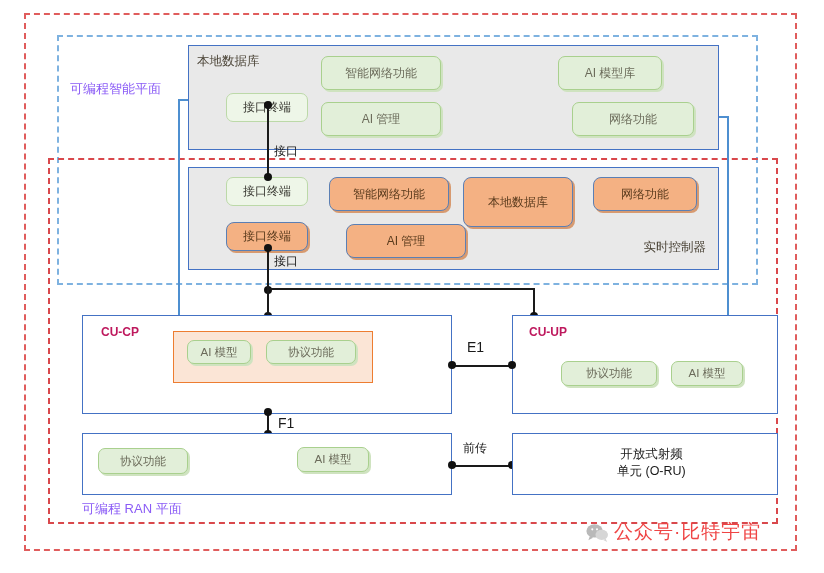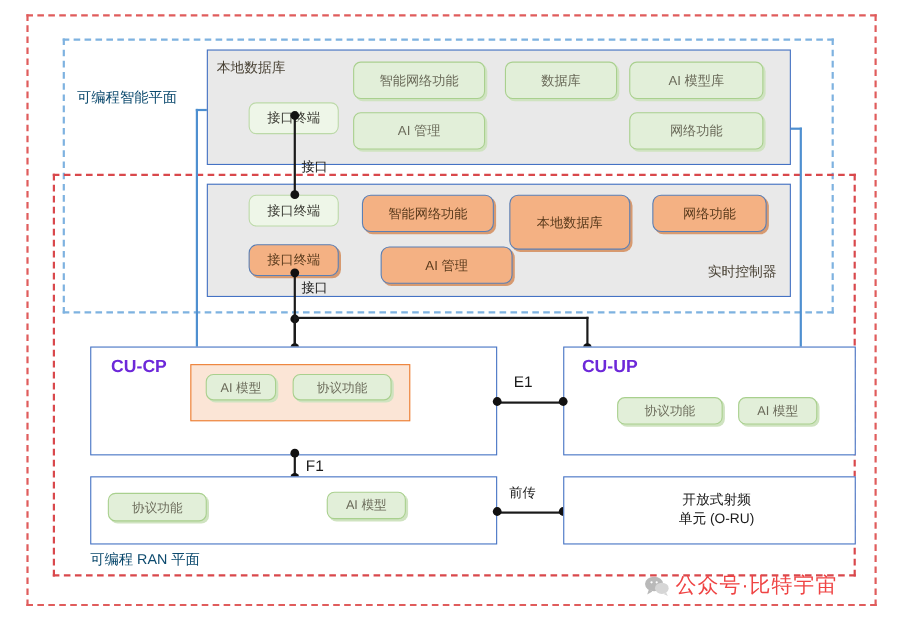--- a/index.html
+++ b/index.html
@@ -5,21 +5,21 @@
   html,body{margin:0;padding:0;background:#ffffff;}
   body{font-family:"Liberation Sans","DejaVu Sans",sans-serif;}
   #stage{position:relative;width:824px;height:573px;background:#fff;overflow:hidden;}
 
   
   .plane{position:absolute;box-sizing:border-box;}
   #outer-red{left:24px;top:13px;width:773px;height:538px;border:2px dashed #e05c5c;}
   #blue-plane{left:57px;top:35px;width:701px;height:250px;border:2.5px dashed #7eb2e0;}
   #red-plane{left:48px;top:158px;width:730px;height:366px;border:2px dashed #d9484c;}
 
-  .plane-label{position:absolute;font-size:13px;color:#0c4a6e;white-space:nowrap;}
+  .plane-label{position:absolute;font-size:13px;color:#8b5cf6;white-space:nowrap;}
   #label-intelligent{left:70px;top:80px;}
   #label-ran{left:66px;top:500px;margin-left:16px;}
 
   
   .ctrl{position:absolute;box-sizing:border-box;background:#e9e9e9;border:1.5px solid #4472c4;}
   #near-rt{left:188px;top:45px;width:531px;height:105px;}
   #rt{left:188px;top:167px;width:531px;height:103px;}
   .ctrl-title{position:absolute;font-size:12.5px;color:#4a4336;white-space:nowrap;}
   #near-rt-title{left:8px;top:7px;}
   #rt-title{right:12px;bottom:13px;}
@@ -32,21 +32,21 @@
   .fb.green-plain{background:#eef6e8;border:1.2px solid #bcd9a8;color:#3a3a33;}
   .fb.orange{background:#f4b183;border:1.6px solid #5b7fb4;color:#5a3b1d;
              box-shadow:2px 2px 0 0 #d79a70;border-radius:8px;}
 
   
   .node{position:absolute;box-sizing:border-box;background:#fff;border:1.6px solid #4472c4;}
   #cu-cp{left:82px;top:315px;width:370px;height:99px;}
   #cu-up{left:512px;top:315px;width:266px;height:99px;}
   #o-du{left:82px;top:433px;width:370px;height:62px;}
   #o-ru{left:512px;top:433px;width:266px;height:62px;}
-  .node-title{position:absolute;font-size:16px;font-weight:bold;color:#6d28d9;}
+  .node-title{position:absolute;font-size:12px;font-weight:bold;color:#be185d;}
   .node-label{position:absolute;font-size:12.5px;color:#1a1a1a;text-align:center;
               line-height:1.35;white-space:nowrap;}
 
   
   #cucp-panel{position:absolute;left:90px;top:15px;width:200px;height:52px;
               box-sizing:border-box;background:#fbe5d6;border:1.5px solid #ed7d31;}
 
   
   .vline{position:absolute;background:#1a1a1a;width:2.4px;}
   .hline{position:absolute;background:#1a1a1a;height:2.4px;}
@@ -78,22 +78,21 @@
 
   <div class="blueh" style="left:717px;top:116px;width:12px;"></div>
   <div class="bluev" style="left:727px;top:116px;height:200px;"></div>
 
   <div class="ctrl" id="near-rt">
     <div class="ctrl-title" id="near-rt-title">本地数据库</div>
 
     <div class="fb green-plain" style="left:37px;top:47px;width:82px;height:29px;">接口终端</div>
 
     <div class="fb green" style="left:132px;top:10px;width:120px;height:34px;">智能网络功能</div>
-    <div class="fb green" style="left:270px;top:10px;width:102px;height:34px;">数据库</div>
-    <div class="fb green" style="left:383px;top:10px;width:122px;height:34px;">AI 模型库</div>
+    <div class="fb green" style="left:369px;top:10px;width:104px;height:34px;">AI 模型库</div>
     <div class="fb green" style="left:132px;top:56px;width:120px;height:34px;">AI 管理</div>
     <div class="fb green" style="left:383px;top:56px;width:122px;height:34px;">网络功能</div>
   </div>
 
   <div class="ctrl" id="rt">
     <div class="ctrl-title" id="rt-title">实时控制器</div>
 
     <div class="fb green-plain" style="left:37px;top:9px;width:82px;height:29px;">接口终端</div>
     <div class="fb orange" style="left:37px;top:54px;width:82px;height:29px;">接口终端</div>
 

